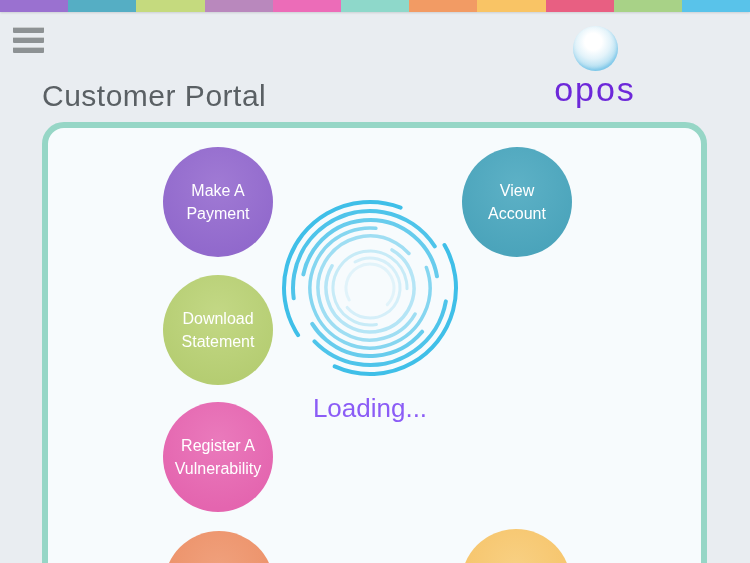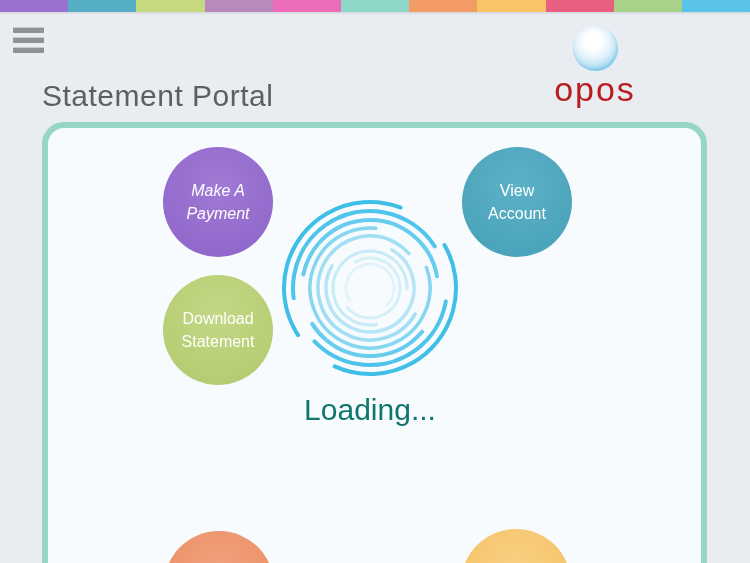--- a/index.html
+++ b/index.html
@@ -40,21 +40,21 @@
     text-align: center;
   }
   .logo-bubble {
     width: 45px; height: 45px; border-radius: 50%;
     margin: 0 auto;
     background: radial-gradient(circle at 45% 35%,
       #ffffff 22%, #e3f3fa 45%, #bfe4f4 62%, #8fd0ec 78%, #c2e6f5 95%);
     box-shadow: inset -1px -2px 3px rgba(105,190,230,0.55);
   }
   .logo-text {
-    font-size: 34px; color: #b91c1c; letter-spacing: 2px;
+    font-size: 34px; color: #6d28d9; letter-spacing: 2px;
     line-height: 34px; margin-top: 1px; font-weight: 400;
   }
 
   
   .panel {
     position: absolute; left: 42px; top: 122px; width: 665px; height: 500px;
     background: #f7fbfd;
     border: 6px solid #96d6c6;
     border-radius: 22px;
   }
@@ -77,21 +77,21 @@
   .pos-r3c2 { left: 414px; top: 274px; }
   .pos-r4c1 { left: 116px; top: 403px; }
   .pos-r4c2 { left: 413px; top: 401px; }
 
   
   .spinner {
     position: absolute; left: 232px; top: 70px; width: 180px; height: 180px;
   }
   .loading-text {
     position: absolute; left: 222px; top: 265px; width: 200px;
-    text-align: center; font-size: 30px; color: #0f766e;
+    text-align: center; font-size: 26px; color: #8b5cf6;
   }
 </style>
 </head>
 <body>
 
 <div class="topbar">
   <span style="background: rgb(154, 113, 208);"></span>
   <span style="background: rgb(85, 174, 196);"></span>
   <span style="background: rgb(197, 218, 126);"></span>
   <span style="background: rgb(185, 136, 189);"></span>
@@ -103,37 +103,40 @@
   <span style="background: rgb(168, 210, 135);"></span>
   <span style="background: rgb(89, 195, 234);"></span>
 </div>
 
 <div class="menu-btn">
   <i></i>
   <i></i>
   <i></i>
 </div>
 
-<div class="page-title">Statement Portal</div>
+<div class="page-title">Customer Portal</div>
 
 <div class="logo">
   <div class="logo-bubble"></div>
   <div class="logo-text">opos</div>
 </div>
 
 <div class="panel">
 
-  <div class="circle-btn pos-r1c1" style="background: radial-gradient(circle at 50% 35%, rgb(160, 122, 212) 0%, rgb(145, 105, 204) 75%); font-style: italic;">
+  <div class="circle-btn pos-r1c1" style="background: radial-gradient(circle at 50% 35%, rgb(160, 122, 212) 0%, rgb(145, 105, 204) 75%);">
     <span class="lbl">Make A Payment</span>
   </div>
   <div class="circle-btn pos-r1c2" style="background: radial-gradient(circle at 50% 35%, rgb(93, 177, 198) 0%, rgb(75, 164, 187) 75%);">
     <span class="lbl">View Account</span>
   </div>
   <div class="circle-btn pos-r2c1" style="background: radial-gradient(circle at 50% 35%, rgb(195, 216, 133) 0%, rgb(181, 205, 114) 75%);">
     <span class="lbl">Download Statement</span>
+  </div>
+  <div class="circle-btn pos-r3c1" style="background: radial-gradient(circle at 50% 35%, rgb(234, 122, 188) 0%, rgb(228, 101, 175) 75%);">
+    <span class="lbl">Register A Vulnerability</span>
   </div>
   <div class="circle-btn pos-r4c1" style="background: radial-gradient(circle at 50% 35%, rgb(240, 161, 125) 0%, rgb(236, 144, 103) 75%);">
     <span class="lbl"></span>
   </div>
   <div class="circle-btn pos-r4c2" style="background: radial-gradient(circle at 50% 35%, rgb(248, 208, 131) 0%, rgb(246, 195, 104) 75%);">
     <span class="lbl"></span>
   </div>
 
   <svg class="spinner" id="spinner-svg" viewBox="0 0 180 180">
       <circle cx="90" cy="90" r="86" fill="none" stroke="#3fbfe8" stroke-opacity="1" stroke-width="4" stroke-linecap="round" stroke-dasharray="216.1 48.6 216.1 59.4" transform="rotate(-30 90 90)"></circle>

